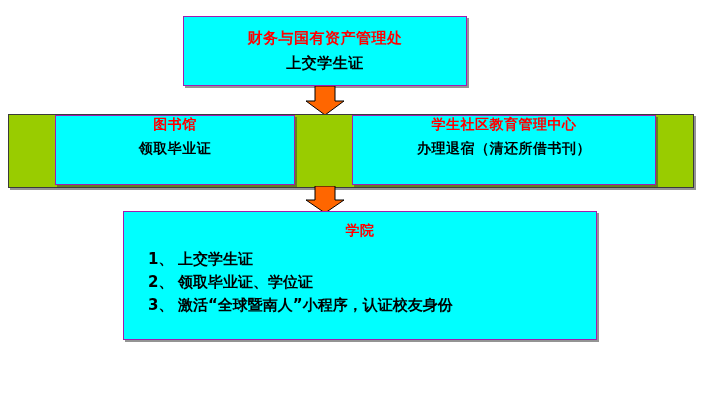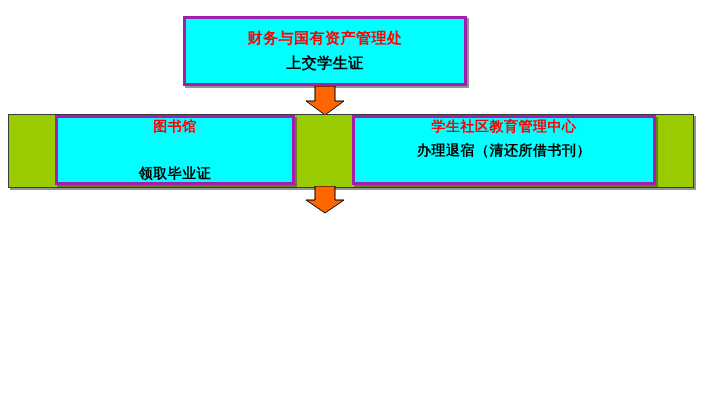--- a/index.html
+++ b/index.html
@@ -19,21 +19,21 @@
     width: 711px;
     height: 401px;
     background: #ffffff;
   }
 
   
   .node {
     position: absolute;
     box-sizing: border-box;
     background: #00ffff;
-    border: 3px solid #a21caf;
+    border: 1px solid #a21caf;
     box-shadow: 2px 2px 0 0 rgba(60,60,60,0.55);
   }
   .greenband {
     position: absolute;
     box-sizing: border-box;
     background: #99cc00;
     border: 1px solid #3a3a3a;
     box-shadow: 2px 2px 0 0 rgba(60,60,60,0.55);
   }
 
@@ -75,21 +75,21 @@
     height: 74px;
   }
   #node-library {
     left: 55px;
     top: 115px;
     width: 240px;
     height: 70px;
     display: flex;
     flex-direction: column;
     align-items: center;
-    justify-content: space-between;
+    justify-content: flex-start;
   }
   #node-library .title-red { font-size: 14px; margin-bottom: 6px; }
   #node-library .sub-black { font-size: 14px; }
 
   #node-dorm {
     left: 352px;
     top: 115px;
     width: 304px;
     height: 70px;
     display: flex;
@@ -158,14 +158,28 @@
     <div class="title-red">学生社区教育管理中心</div>
     <div class="sub-black">办理退宿（清还所借书刊）</div>
   </div>
 
   <div class="arrow-down" id="arrow-2">
     <svg viewBox="0 0 40 28" preserveAspectRatio="none">
       <polygon points="10,0 30,0 30,14 39,14 20,27 1,14 10,14" fill="#ff6600" stroke="#000000" stroke-width="1"></polygon>
     </svg>
   </div>
 
+  <div class="node" id="node-college">
+    <div class="title-red">学院</div>
+    <ul class="list">
+      <li class="list-item">
+        <span class="list-num">1、</span><span>上交学生证</span>
+      </li>
+      <li class="list-item">
+        <span class="list-num">2、</span><span>领取毕业证、学位证</span>
+      </li>
+      <li class="list-item">
+        <span class="list-num">3、</span><span>激活“全球暨南人”小程序，认证校友身份</span>
+      </li>
+    </ul>
+  </div>
 
 </div>
 
 </body></html>

